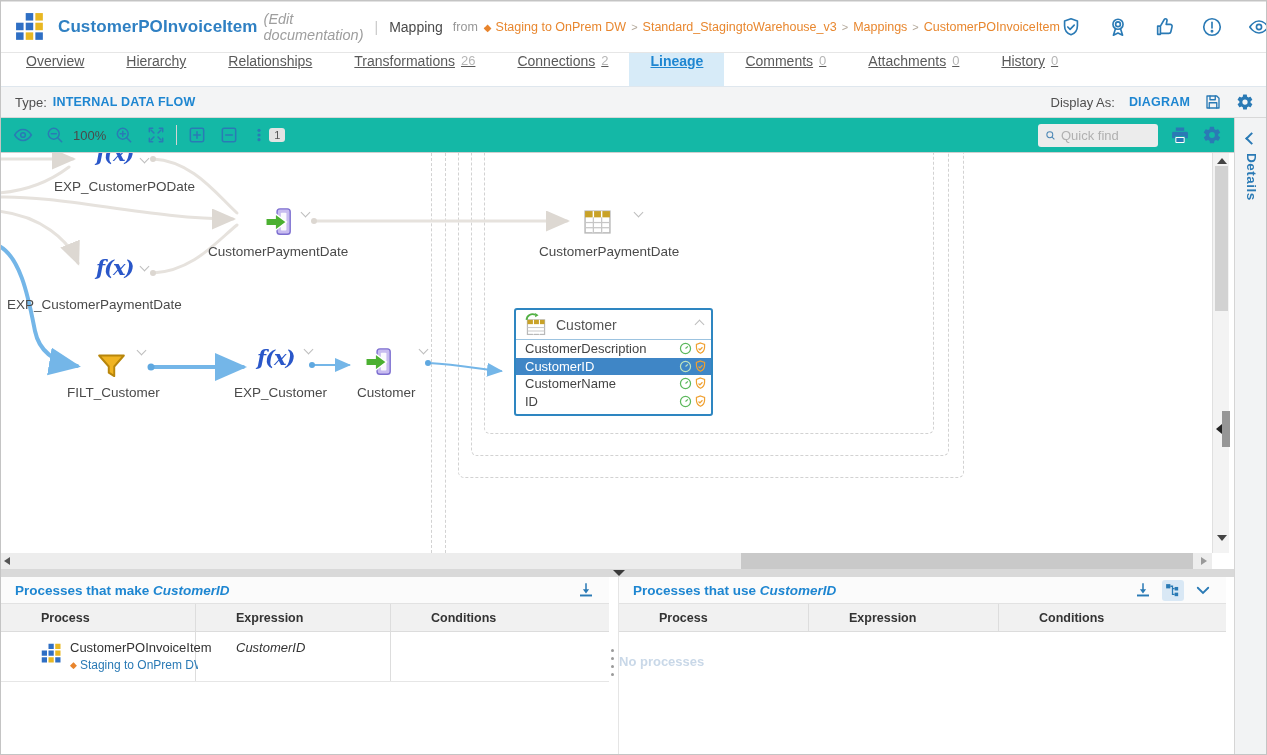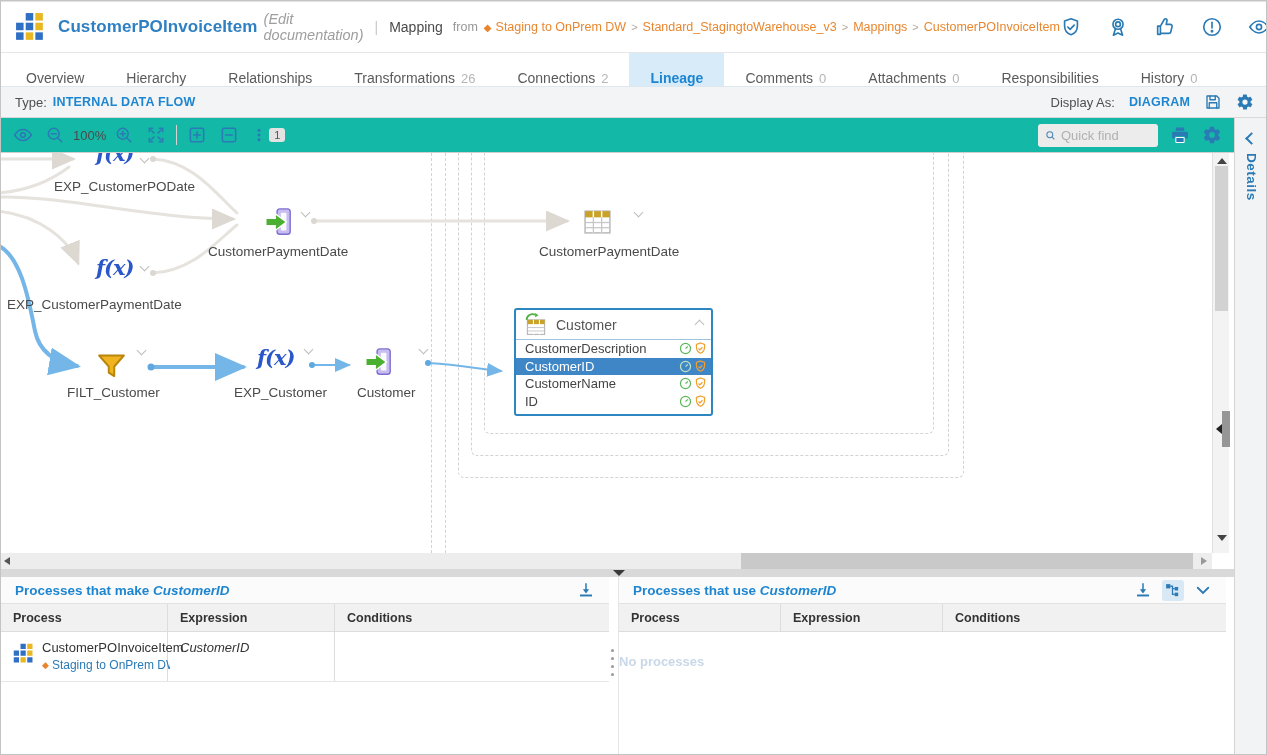--- a/index.html
+++ b/index.html
@@ -21,21 +21,21 @@
   .bc { display:flex; align-items:center; margin-left:6px; white-space:nowrap; }
   .bc .diamond { color:#e8842c; font-size:10px; margin-right:4px; }
   .bc a { color:#e8872f; font-size:12.5px; text-decoration:none; }
   .bc .bc-sep { color:#b3a89a; font-size:11px; margin:0 5px; }
   .top-actions { margin-left:auto; margin-right:16px; display:flex; align-items:center; gap:25px; }
   .top-actions .icn { width:22px; height:22px; cursor:pointer; }
 
   
   .tabs { position:absolute; top:52px; left:0; width:1267px; height:34px; display:flex;
           align-items:stretch; padding-left:4px; border-bottom:1px solid #dfe7ee; background:#fff; }
-  .tab { display:flex; align-items:flex-end; padding:0 21px; font-size:14px; color:#5a5a5a; cursor:pointer; }
+  .tab { display:flex; align-items:flex-start; padding:0 21px; font-size:14px; color:#5a5a5a; cursor:pointer;text-decoration:underline; }
   .tab .cnt { margin-left:6px; color:#b5b5b5; font-size:13px; }
   .tab .cnt:empty { display:none; }
   .tab.active { background:#d7ebf8; color:#1e86d1; font-weight:700; }
 
   
   .typebar { position:absolute; top:86px; left:0; width:1267px; height:31px; background:#f3f4f5;
              border-bottom:1px solid #d8d8d8; display:flex; align-items:center; padding:0 14px; }
   .typebar .lbl { font-size:13px; color:#4f4f4f; }
   .typebar .val { font-size:12.5px; font-weight:700; color:#1e86d1; margin-left:6px; letter-spacing:.2px; }
   .typebar-right { margin-left:auto; display:flex; align-items:center; gap:14px; }
@@ -104,21 +104,21 @@
   .bpanel.right { left:617px; width:608px; border-left:1px solid #e5e5e5; }
   .ptitle { height:27px; display:flex; align-items:center; padding:0 14px;
             border-bottom:1px solid #e2e2e2; background:#fbfbfb; }
   .ptitle .t { color:#1e86d1; font-weight:700; font-size:13.5px; }
   .ptitle .t em { font-style:italic; }
   .ptitle-icons { margin-left:auto; display:flex; align-items:center; gap:10px; }
   .ptitle-icons .icn { width:18px; height:18px; cursor:pointer; }
   .ptitle-icons .icn-box { background:#d9e8f5; border-radius:3px; padding:2px; width:22px; height:21px; }
   .thead { display:flex; height:28px; background:#f1f1f1; border-bottom:1px solid #dcdcdc;
            align-items:center; font-weight:700; font-size:12.5px; color:#333; }
-  .thead .c, .trow .c { padding:0 12px; height:100%; display:flex; align-items:center; border-right:1px solid #ddd; }
+  .thead .c, .trow .c { padding:0 12px; height:100%; display:flex; align-items:center; border-right:1px solid #ddd;margin-left:28px; }
   .thead .c:last-child, .trow .c:last-child { border-right:none; }
   .c.cp { width:167px; flex:none; } .c.ce { width:167px; flex:none; } .c.cc { flex:1; }
   .bpanel.right .c.cp { width:162px; } .bpanel.right .c.ce { width:162px; }
   .trow { display:flex; height:50px; border-bottom:1px solid #e6e6e6; font-size:13px; color:#333; }
   .trow .c { align-items:flex-start; padding-top:8px; }
   .proc-cell { display:flex; gap:8px; }
   .proc-cell .txts { overflow:hidden; }
   .proc-name { color:#333; }
   .proc-path { display:flex; align-items:center; gap:3px; margin-top:3px; width:128px;
                overflow:hidden; white-space:nowrap; }
@@ -219,23 +219,20 @@
     <div class="tab active">
         <span>Lineage</span>
       </div>
     <div class="tab">
         <span>Comments</span>
         <span class="cnt">0</span>
       </div>
     <div class="tab">
         <span>Attachments</span>
         <span class="cnt">0</span>
-      </div>
-    <div class="tab">
-        <span>Responsibilities</span>
       </div>
     <div class="tab">
         <span>History</span>
         <span class="cnt">0</span>
       </div>
   </nav>
 
   <div class="typebar">
     <span class="lbl">Type:</span>
     <span class="val">INTERNAL DATA FLOW</span>

